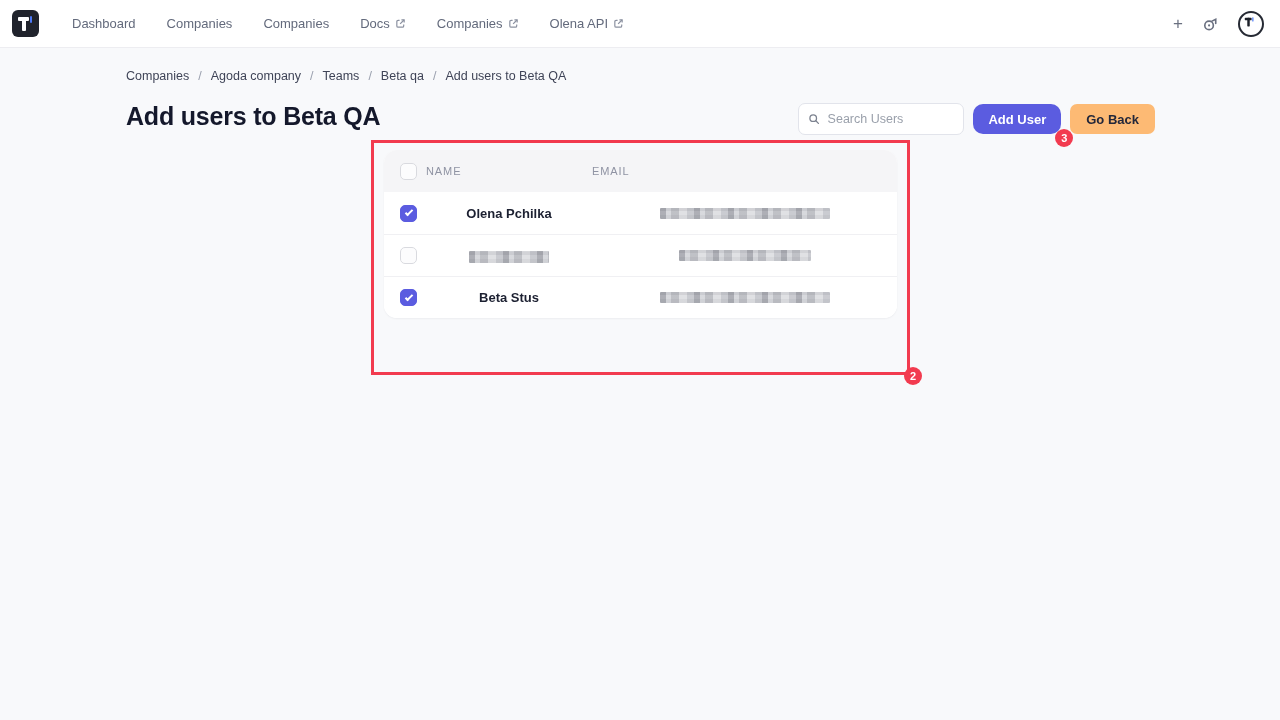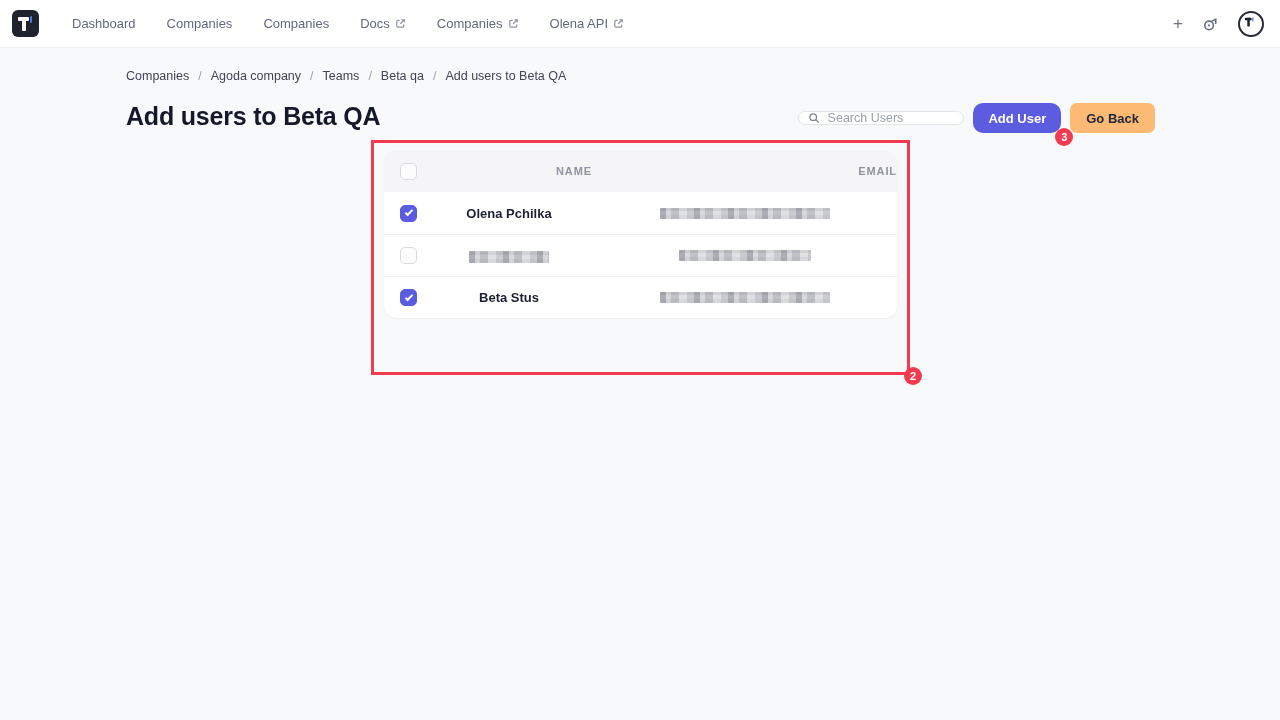--- a/index.html
+++ b/index.html
@@ -49,21 +49,21 @@
   .breadcrumb a { color:#3f4457; text-decoration:none; cursor:pointer; }
   .breadcrumb .sep { color:#9aa0ae; font-weight:400; }
 
   
   .page-title {
     position:absolute; left:126px; top:102px;
     font-size:25px; font-weight:700; color:#14182b; letter-spacing:-0.2px;
   }
   .controls { position:absolute; top:103px; right:125px; display:flex; align-items:center; gap:9px; }
   .searchbox {
-    width:166px; height:14px; background:#fff; border:1px solid #e2e4eb; border-radius:7px;
+    width:166px; height:32px; background:#fff; border:1px solid #e2e4eb; border-radius:7px;
     display:flex; align-items:center; padding:0 9px; gap:7px;
   }
   .searchbox input {
     border:none; outline:none; width:100%; font-size:12.5px;
     font-family:"Liberation Sans","DejaVu Sans",sans-serif; color:#2a2f42; background:transparent;
   }
   .searchbox input::placeholder { color:#9aa0ab; }
   .btn {
     height:30px; border:none; border-radius:7px; font-size:13px; font-weight:600;
     font-family:"Liberation Sans","DejaVu Sans",sans-serif; cursor:pointer;
@@ -74,21 +74,21 @@
 
   
   .card {
     position:absolute; left:384px; top:150px; width:513px;
     background:#ffffff; border-radius:13px; overflow:hidden;
     box-shadow:0 1px 2px rgba(18,24,40,.05);
   }
   .trow { display:grid; grid-template-columns:42px 166px 1fr; align-items:center; height:42px; }
   .thead { background:#f5f5f7; }
   .thead .hcell {
-    font-size:11px; font-weight:700; letter-spacing:.9px; color:#8f93a3; text-align:right;
+    font-size:11px; font-weight:400; letter-spacing:.9px; color:#8f93a3; text-align:left;
   }
   .tbody .trow { background:#fff; border-top:1px solid #f0f0f3; }
   .tbody .trow:first-child { border-top:none; }
   .cell-cbx { display:flex; justify-content:flex-end; padding-right:9px; }
   .cbx {
     width:17px; height:17px; border-radius:5px; border:1.5px solid #d9dadf; background:#fcfcfd;
     display:flex; align-items:center; justify-content:center; cursor:pointer;
   }
   .cbx[data-checked="true"] { background:#5b5ce0; border-color:#5b5ce0; }
   .check { display:none; width:8px; height:4px; border-left:2px solid #fff; border-bottom:2px solid #fff; transform:rotate(-45deg); margin-top:-2px; }

